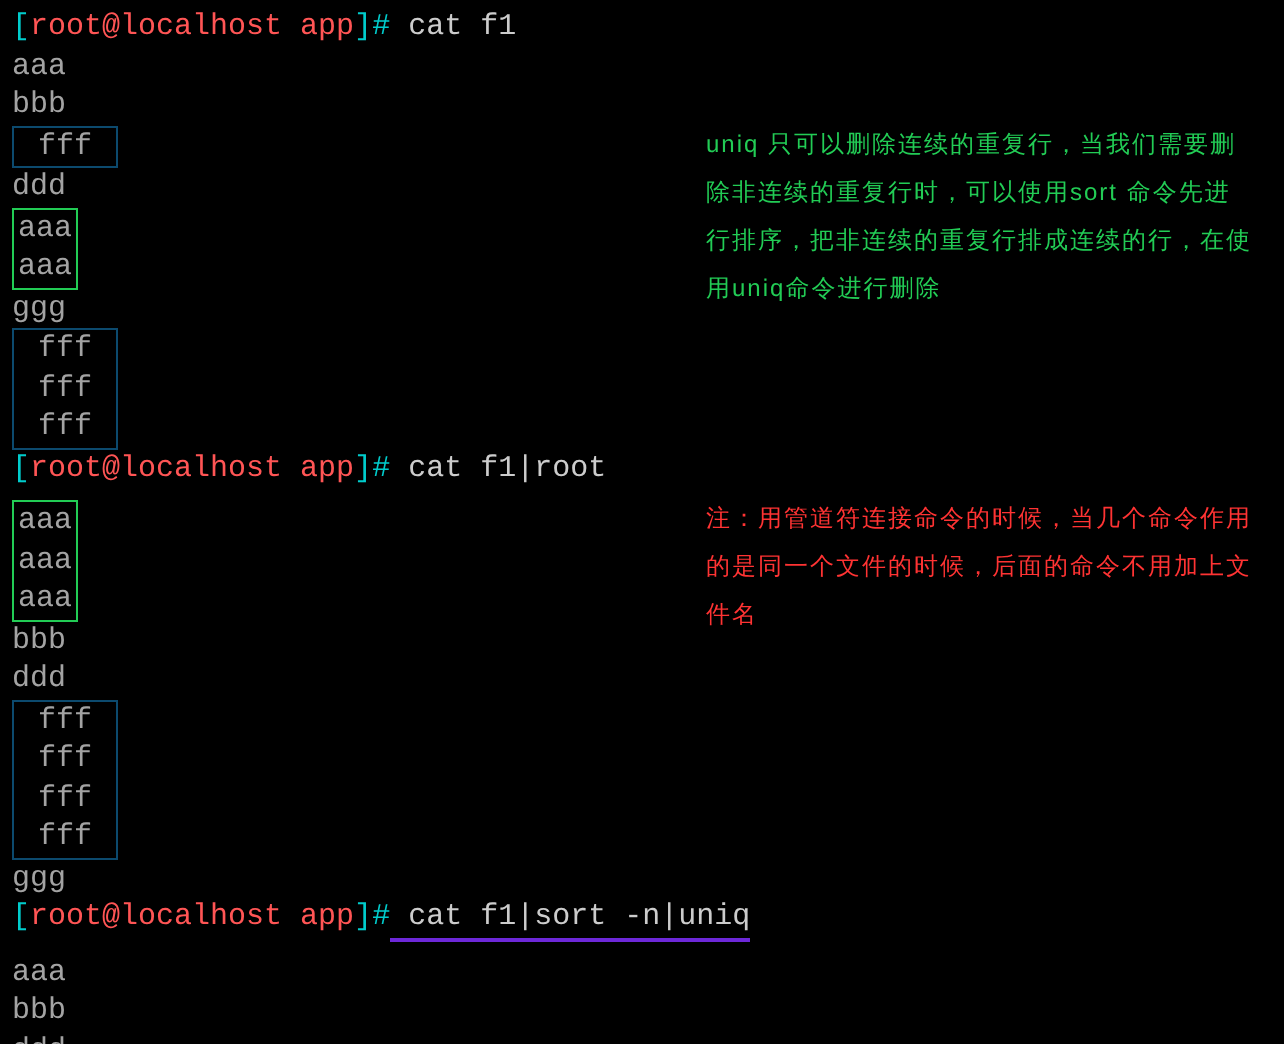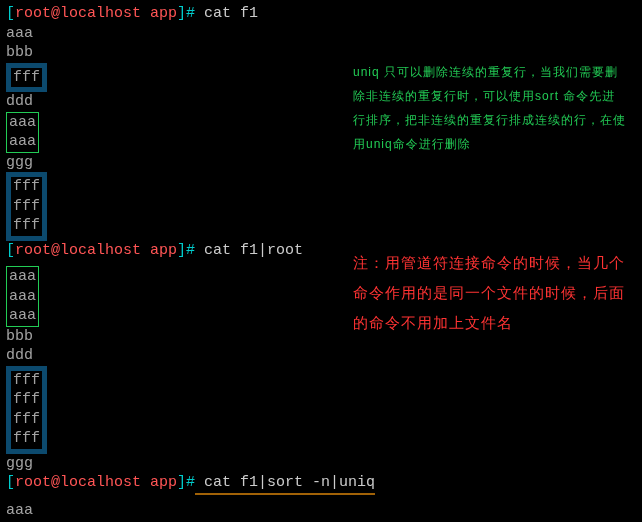--- a/index.html
+++ b/index.html
@@ -14,39 +14,39 @@
       padding: 4px 0 0 6px;
       position: relative;
       line-height: 1.3;
     }
     .line { white-space: pre; }
     .lbracket, .rbracket { color: #00cccc; }
     .userhost { color: #ff5555; }
     .hash { color: #00cccc; }
     .cmd { color: #ccc; }
     .out { color: #a3a3a3; }
-    .box-red { border: 5px solid #0c4a6e; display: inline-block; padding: 0 2px; }
+    .box-red { border: 1px solid #0c4a6e; display: inline-block; padding: 0 12px; }
     .box-green { border: 1px solid #22cc55; display: inline-block; padding: 0 2px; }
-    .underline-cyan { border-bottom: 2px solid #a16207; display: inline-block; font-family: Liberation Mono, monospace; }
+    .underline-cyan { border-bottom: 2px solid #6d28d9; display: inline-block; font-family: Liberation Mono, monospace; }
     .note-green {
       position: absolute;
       color: #22cc55;
       font-family: "Microsoft YaHei", sans-serif;
       font-size: 12px;
       line-height: 2.0;
       right: 14px;
       top: 60px;
       width: 275px;
       letter-spacing: 1px;
     }
     .note-red {
       position: absolute;
       color: #ff3333;
-      font-family: Liberation Sans, sans-serif;
-      font-size: 15px;
+      font-family: Liberation Mono, monospace;
+      font-size: 12px;
       line-height: 2.0;
       right: 14px;
       top: 248px;
       width: 275px;
       letter-spacing: 1px;
     }
   </style>
 </head>
 <body>
 

